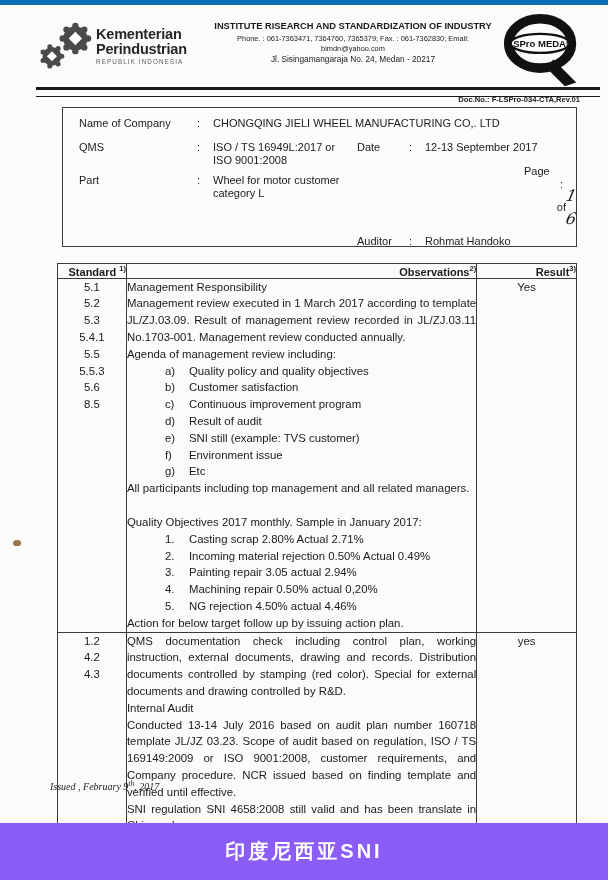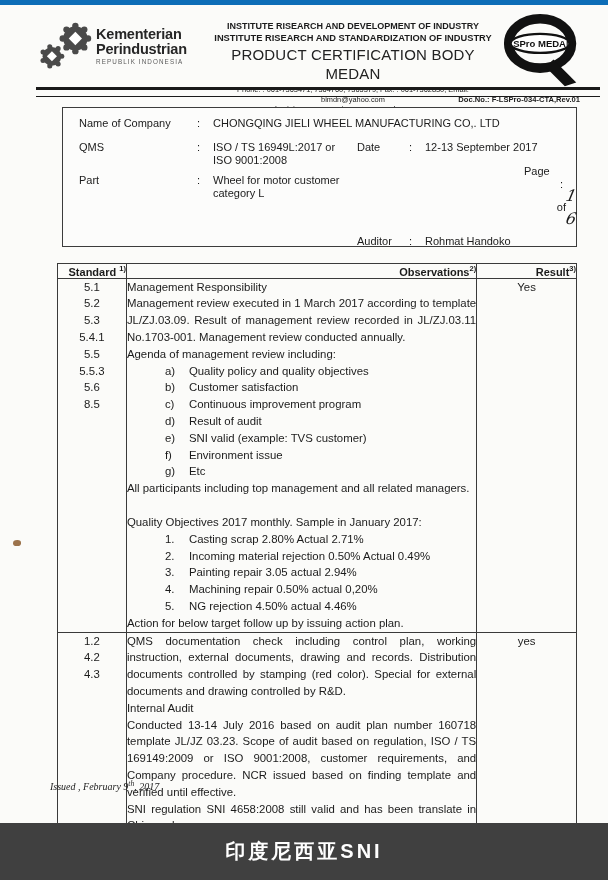--- a/index.html
+++ b/index.html
@@ -51,21 +51,21 @@
   .obs{padding:1px 8px 2px;line-height:16.8px;}
   .obs .just{text-align:justify;}
   .li{display:flex;}
   .li .mk{width:24px;text-align:left;margin-left:38px;flex:none;}
   .li .tx{flex:1;}
   .gap{height:17px;}
   .res{ text-align:center;padding-top:2px;line-height:16px;}
   sup{font-size:7.5px;}
   
   .issued{position:absolute;top:779px;left:50px;font-family:"Liberation Serif",serif;font-style:italic;font-size:10px;color:#222;}
-  .banner{position:absolute;top:823px;left:0;width:608px;height:57px;background:#404040;
+  .banner{position:absolute;top:823px;left:0;width:608px;height:57px;background:#8b5cf6;
     display:flex;align-items:center;justify-content:center;}
   .banner-text{color:#fff;font-weight:bold;font-size:20px;letter-spacing:3px;}
   .smudge{position:absolute;left:13px;top:540px;width:8px;height:6px;background:#8b5a2e;border-radius:55% 45% 50% 50%;opacity:.85;}
 </style>
 </head>
 <body>
 
 <div class="top-strip"></div>
 
 <div class="header">
@@ -93,23 +93,21 @@
       <rect x="37" y="16" width="10" height="10" fill="#fff" transform="rotate(45 42 21)"></rect>
       <rect x="13.2" y="36.2" width="7.6" height="7.6" fill="#fff" transform="rotate(45 17 40)"></rect>
     </svg>
     <div class="ministry-text">
       <div class="l1">Kementerian</div>
       <div class="l2">Perindustrian</div>
       <div class="l3">REPUBLIK INDONESIA</div>
     </div>
   </div>
   <div class="org">
-    <div class="o1">INSTITUTE RISEARCH AND DEVELOPMENT OF INDUSTRY</div>
     <div class="o2">INSTITUTE RISEARCH AND STANDARDIZATION OF INDUSTRY</div>
-    <div class="o3">PRODUCT CERTIFICATION BODY MEDAN</div>
     <div class="o4">Phone. : 061-7363471, 7364760, 7365379; Fax. : 061-7362830; Email: bimdn@yahoo.com</div>
     <div class="o5">Jl. Sisingamangaraja No. 24, Medan - 20217</div>
   </div>
   <div class="lspro">
     <svg width="92" height="78" viewBox="0 0 96 82">
       <ellipse cx="46" cy="33" rx="33" ry="26" fill="none" stroke="#111" stroke-width="10"></ellipse>
       <path d="M60 50 L84 74 L72 78 L52 58 Z" fill="#111"></path>
       <ellipse cx="46" cy="33" rx="31" ry="10" fill="#fff" stroke="#111" stroke-width="2.5"></ellipse>
       <text x="46" y="36.5" text-anchor="middle" font-family="Liberation Sans, sans-serif" font-size="10" font-weight="bold" fill="#111">LSPro MEDAN</text>
     </svg>
@@ -210,21 +208,21 @@
       <div class="li">
             <span class="mk">c)</span>
             <span class="tx">Continuous improvement program</span>
           </div>
       <div class="li">
             <span class="mk">d)</span>
             <span class="tx">Result of audit</span>
           </div>
       <div class="li">
             <span class="mk">e)</span>
-            <span class="tx">SNI valid (example: TVS customer)</span>
+            <span class="tx">SNI still (example: TVS customer)</span>
           </div>
       <div class="li">
             <span class="mk">f)</span>
             <span class="tx">Environment issue</span>
           </div>
       <div class="li">
             <span class="mk">g)</span>
             <span class="tx">Etc</span>
           </div>
       <div>All participants including top management and all related managers.</div>

